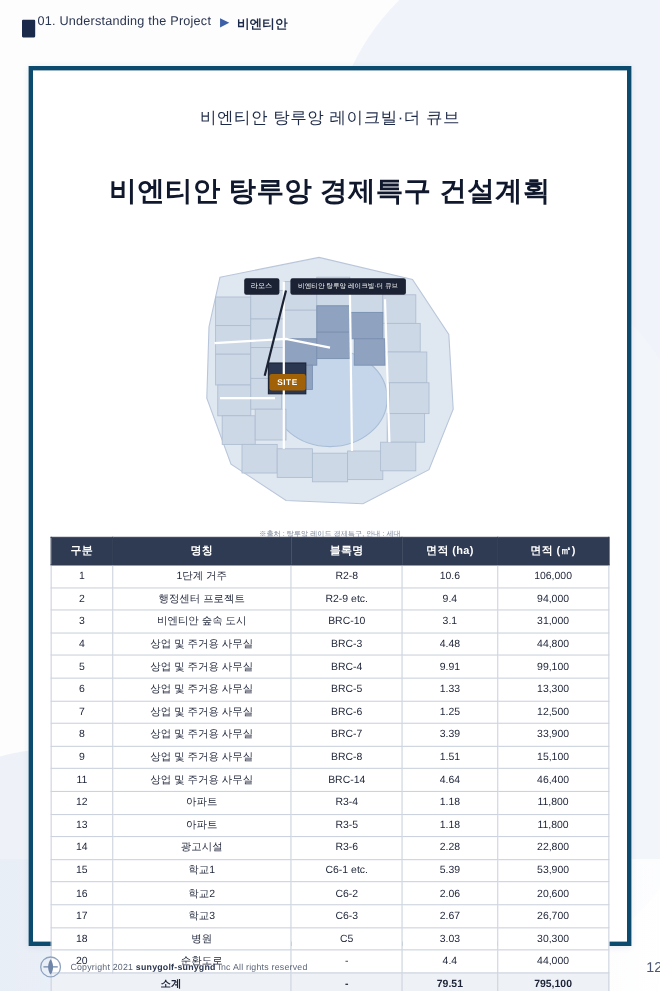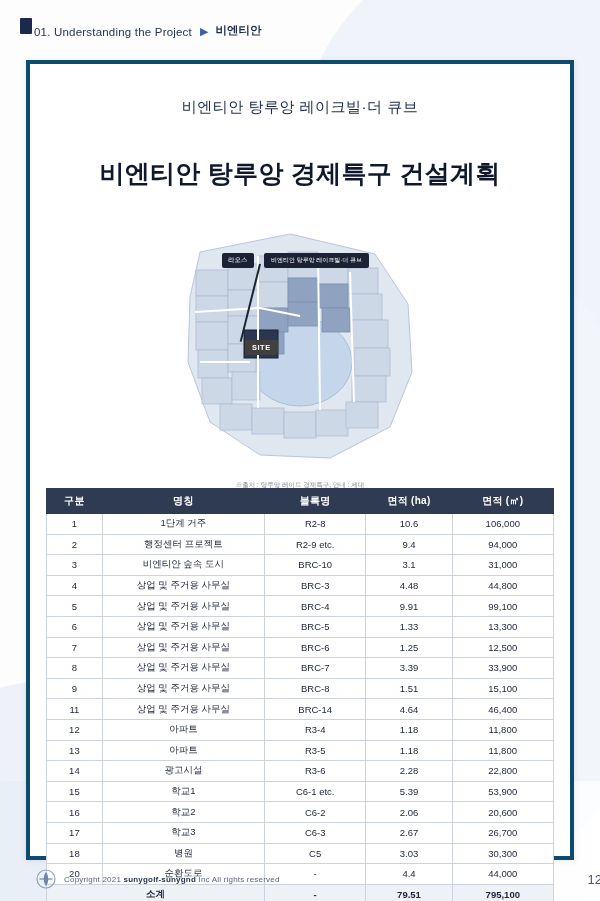--- a/index.html
+++ b/index.html
@@ -53,21 +53,21 @@
     opacity: .8;
   }
 
   
   .breadcrumb {
     position: absolute;
     left: 0; top: 14px;
     width: 600px;
     height: 24px;
     display: flex;
-    align-items: flex-end;
+    align-items: flex-start;
     padding-left: 34px;
     z-index: 6;
   }
   .crumb-bar {
     position: absolute;
     left: 20px; top: 4px;
     width: 12px; height: 16px;
     background: #1b2a4a;
     border-radius: 1px;
   }
@@ -127,21 +127,21 @@
   .map-svg { display: block; }
   .map-caption {
     text-align: center;
     font-size: 6.5px;
     color: #7b8598;
     margin-top: 4px;
   }
   .map-label-site {
     position: absolute;
     left: 105px; top: 128px;
-    background: #404040;
+    background: #a16207;
     color: #fff;
     font-size: 7.5px;
     font-weight: bold;
     padding: 3px 7px;
     border-radius: 2px;
     letter-spacing: .5px;
   }
   .map-label-laos {
     position: absolute;
     left: 82px; top: 41px;

